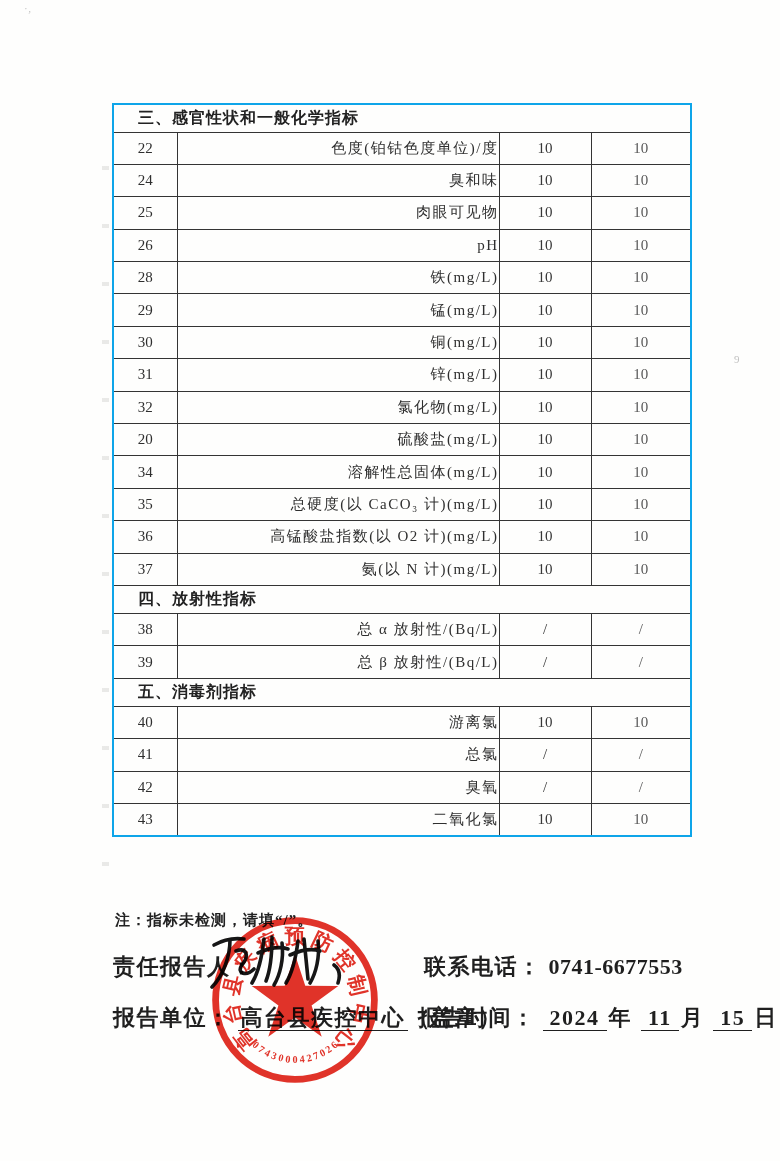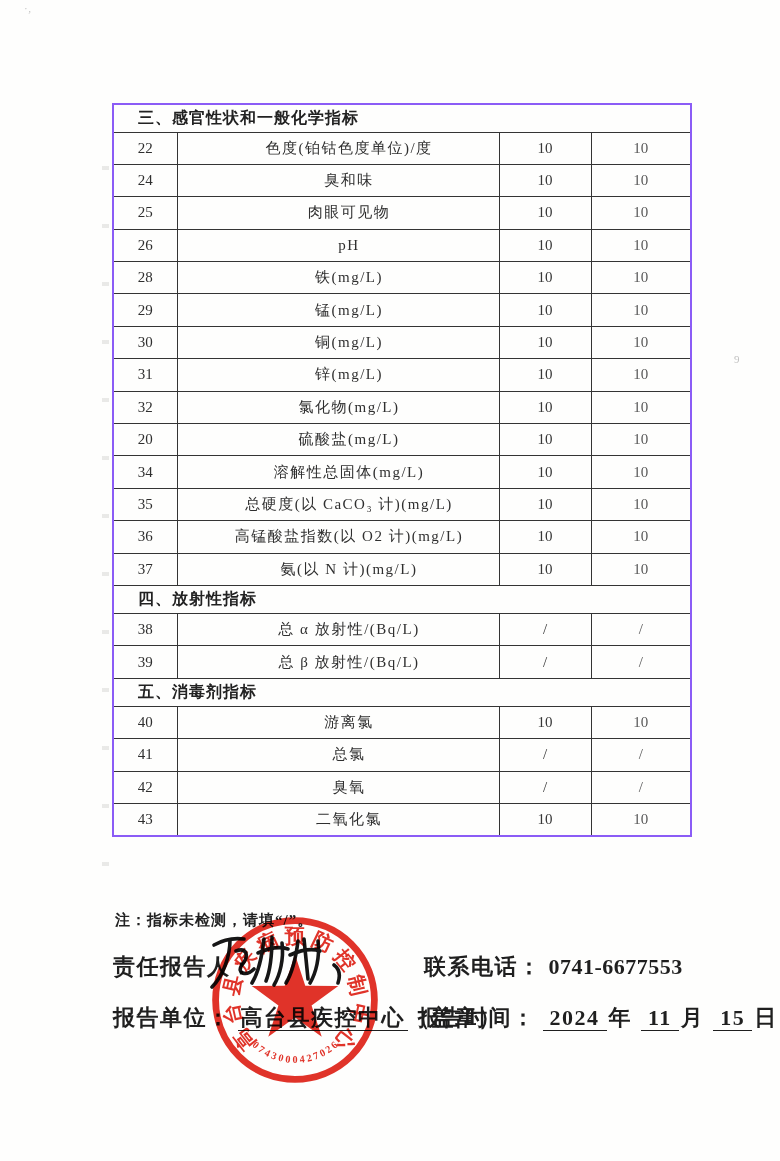--- a/index.html
+++ b/index.html
@@ -6,36 +6,36 @@
   .page{
     position:relative;width:780px;height:1161px;margin:0 auto;
     background:#fefefdf8;background-color:#fefefd;
     font-family:"Liberation Serif","DejaVu Serif",serif;
     color:#2d2d2d;overflow:hidden;
   }
   
   table.report{
     position:absolute;left:112px;top:103px;width:578px;
     border-collapse:collapse;table-layout:fixed;
-    border:2px solid #8b5cf6;
+    border:2px solid #0ea5e9;
   }
   table.report td{
     border:1.6px solid #343434;
     font-size:15px;color:#2f2f2f;
     padding:0;vertical-align:middle;
     overflow:hidden;white-space:nowrap;
   }
   tr.section-row{height:28px;}
   tr.section-row td{
     font-weight:bold;font-size:16px;text-align:left;
     padding-left:24px;letter-spacing:1px;color:#222;
   }
   tr.data-row{height:32.4px;}
   tr.data-row td.c0{text-align:center;margin-top:28px;}
-  tr.data-row td.c1{text-align:center;padding-left:22px;letter-spacing:1.5px;}
+  tr.data-row td.c1{text-align:right;padding-left:22px;letter-spacing:1.5px;}
   tr.data-row td.c2{text-align:center;color:#373737;}
   tr.data-row td.c3{text-align:center;color:#595959;border-right:1.6px dashed #4a4a4a;}
   
   .note{
     position:absolute;left:115px;top:911px;
     font-size:15px;font-weight:bold;letter-spacing:1px;color:#222;
   }
   .f-line{position:absolute;font-size:22px;font-weight:bold;letter-spacing:1.5px;color:#1f1f1f;}
   .u{border-bottom:1.6px solid #1f1f1f;padding:0 3px;}
   .u.num{padding:0 7px;font-weight:bold;}

